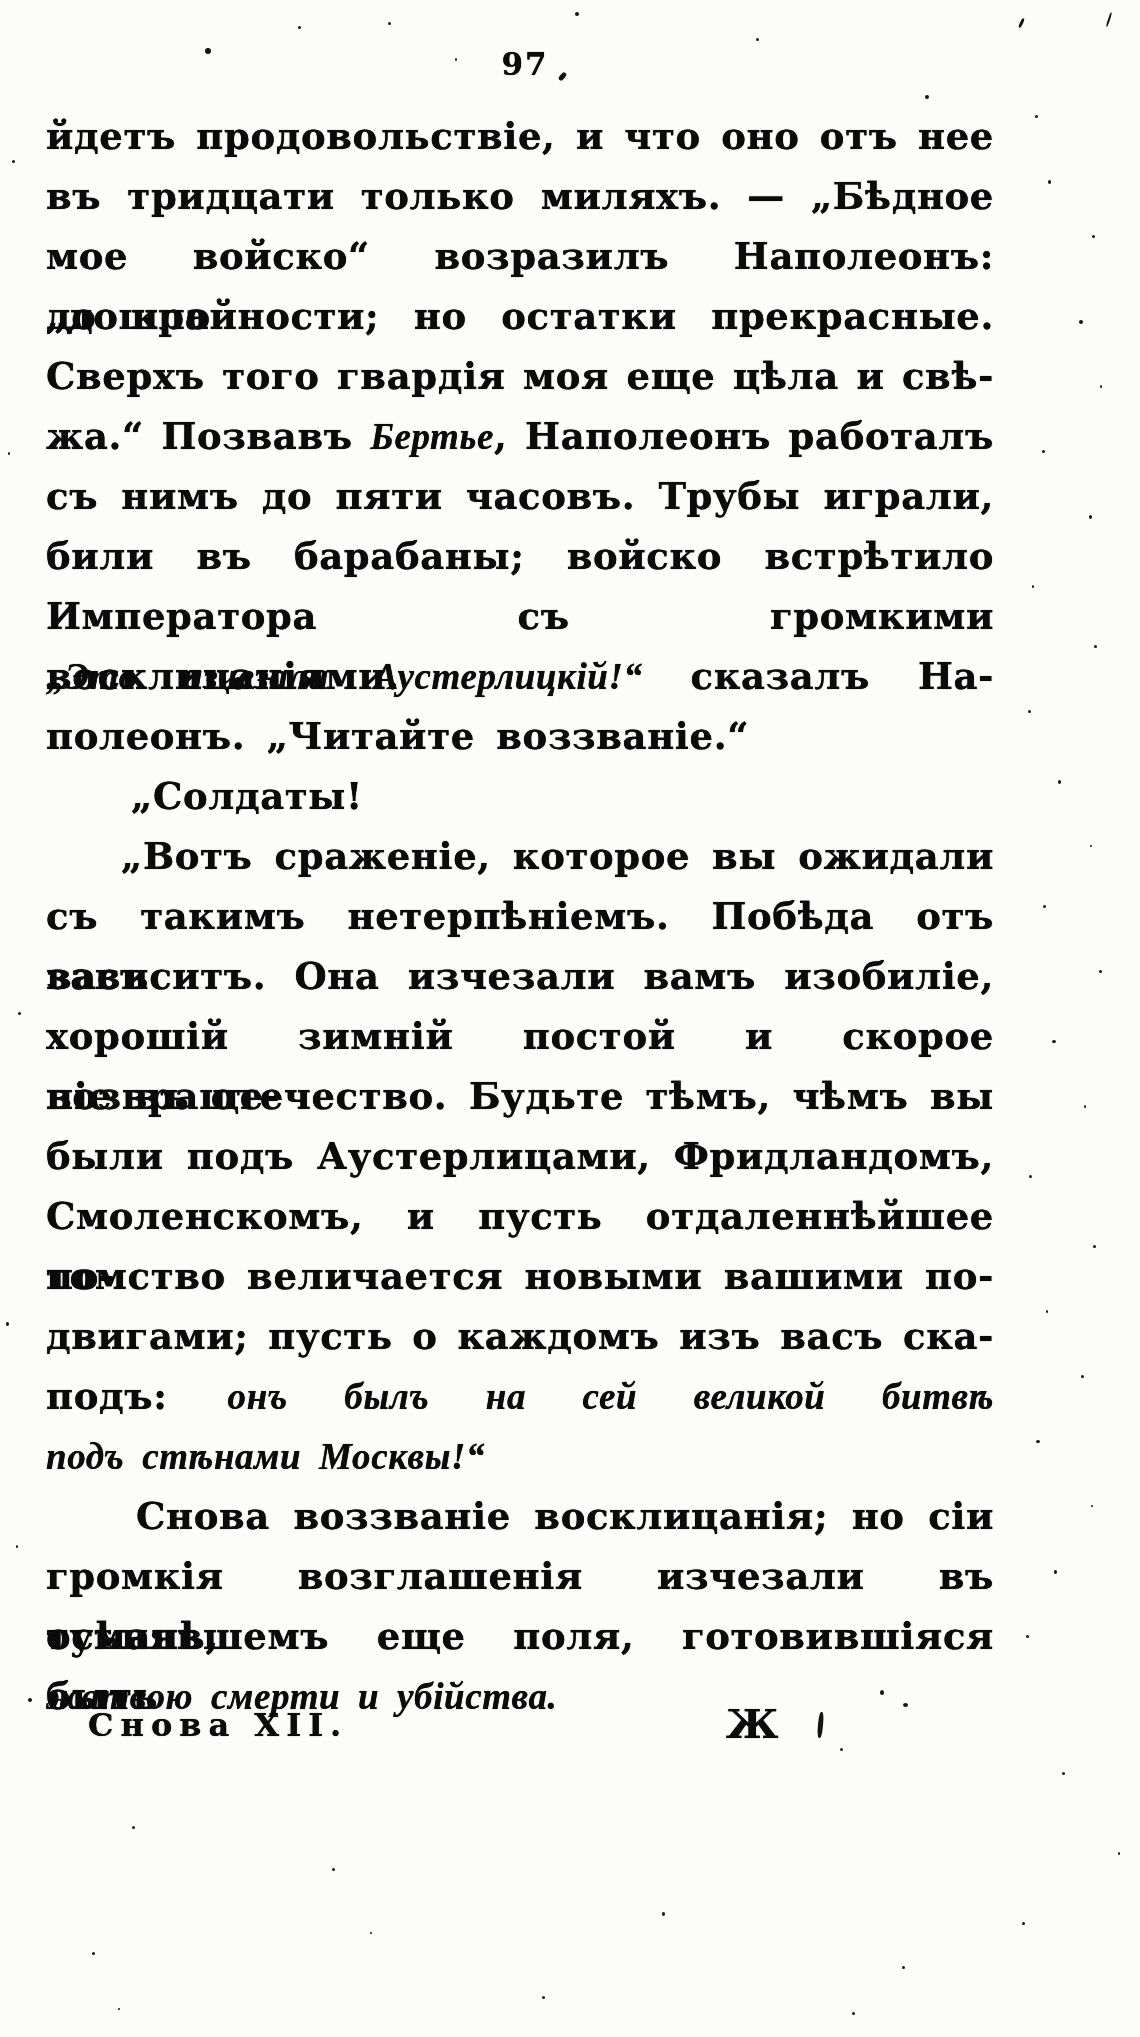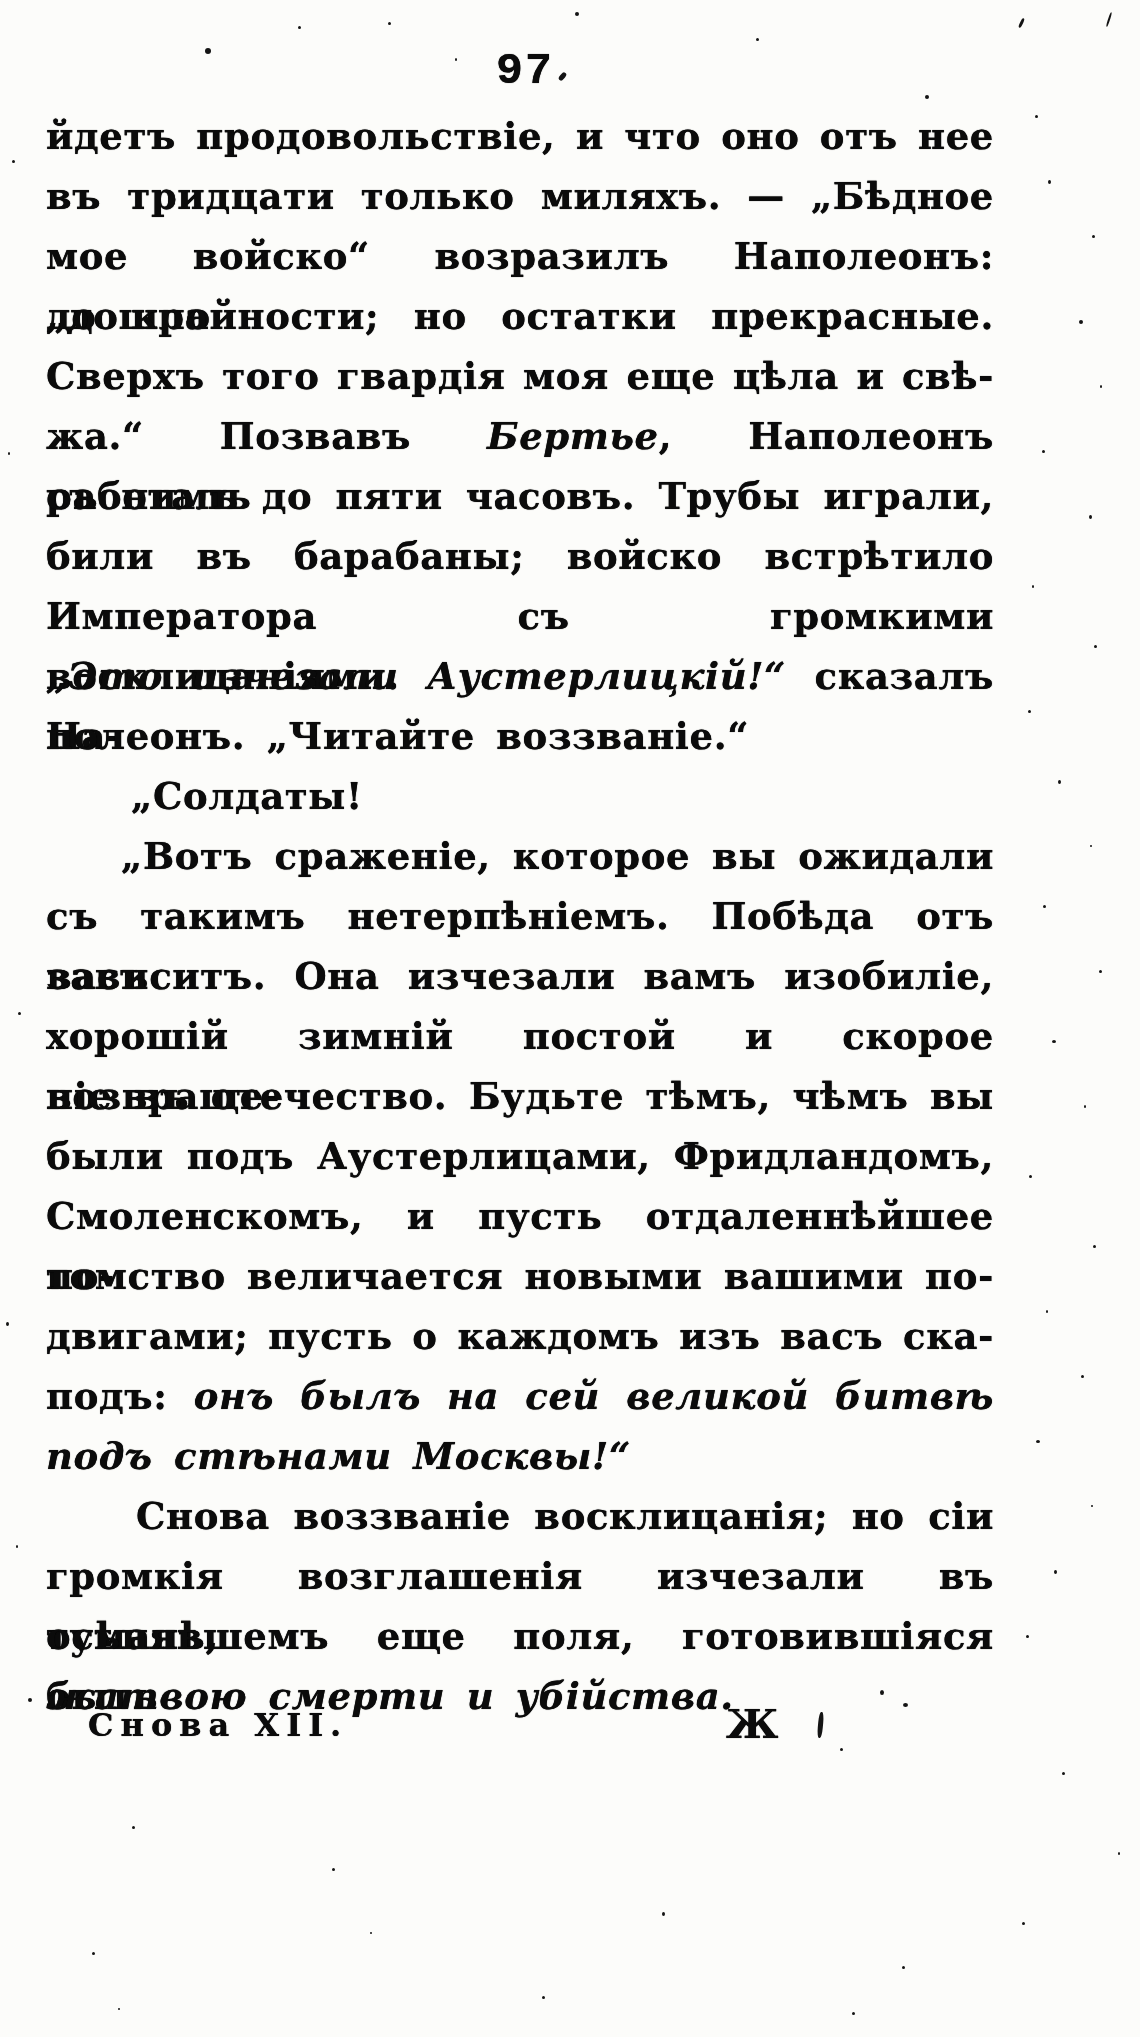--- a/index.html
+++ b/index.html
@@ -18,25 +18,24 @@
   .page {
     position: absolute;
     inset: 0;
   }
   .page-number {
     position: absolute;
     top: 46px;
     left: 0;
     width: 1050px;
     text-align: center;
-    font-size: 45px;
+    font-size: 31px;
     font-weight: 700;
     letter-spacing: 2px;
     text-shadow: 0 0 0.8px #000;
-    font-family: Liberation Mono, monospace;
   }
   .text-block {
     position: absolute;
     left: 46px;
     top: 106px;
     width: 948px;
   }
   .line {
     height: 60px;
     line-height: 60px;
@@ -48,20 +47,21 @@
     text-shadow: 0 0 0.8px #000;
   }
   .line.just {
     text-align: justify;
     text-align-last: justify;
     white-space: normal;
     word-spacing: 4px;
   }
   .seg.it {
     font-style: italic;
+    font-family: Liberation Serif, serif;
   }
   .footer-part {
     position: absolute;
     left: 88px;
     top: 1706px;
     font-size: 32px;
     font-weight: 700;
     letter-spacing: 7px;
     text-shadow: 0 0 0.8px #000;
   }

